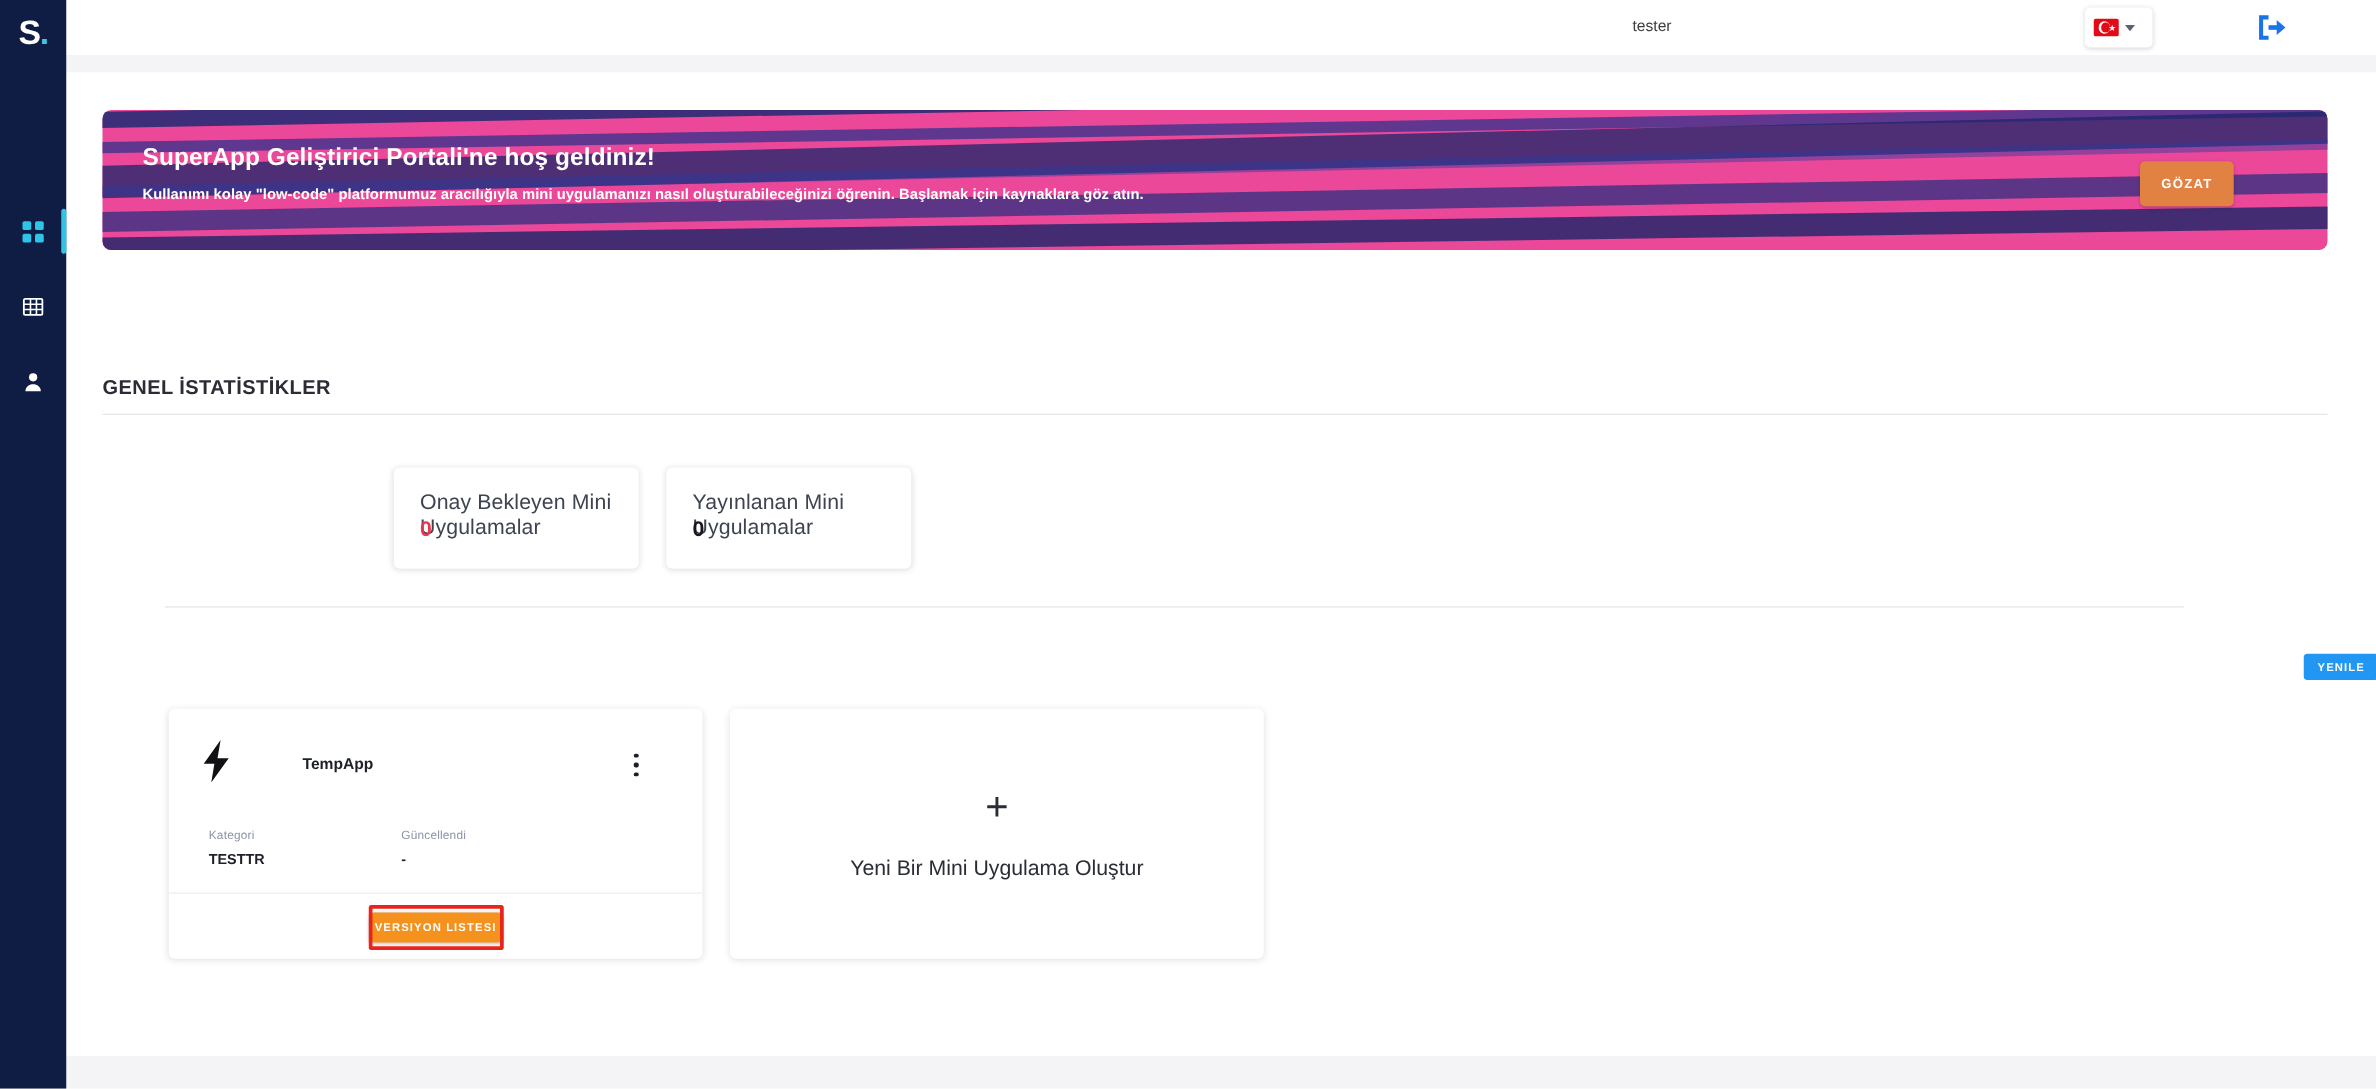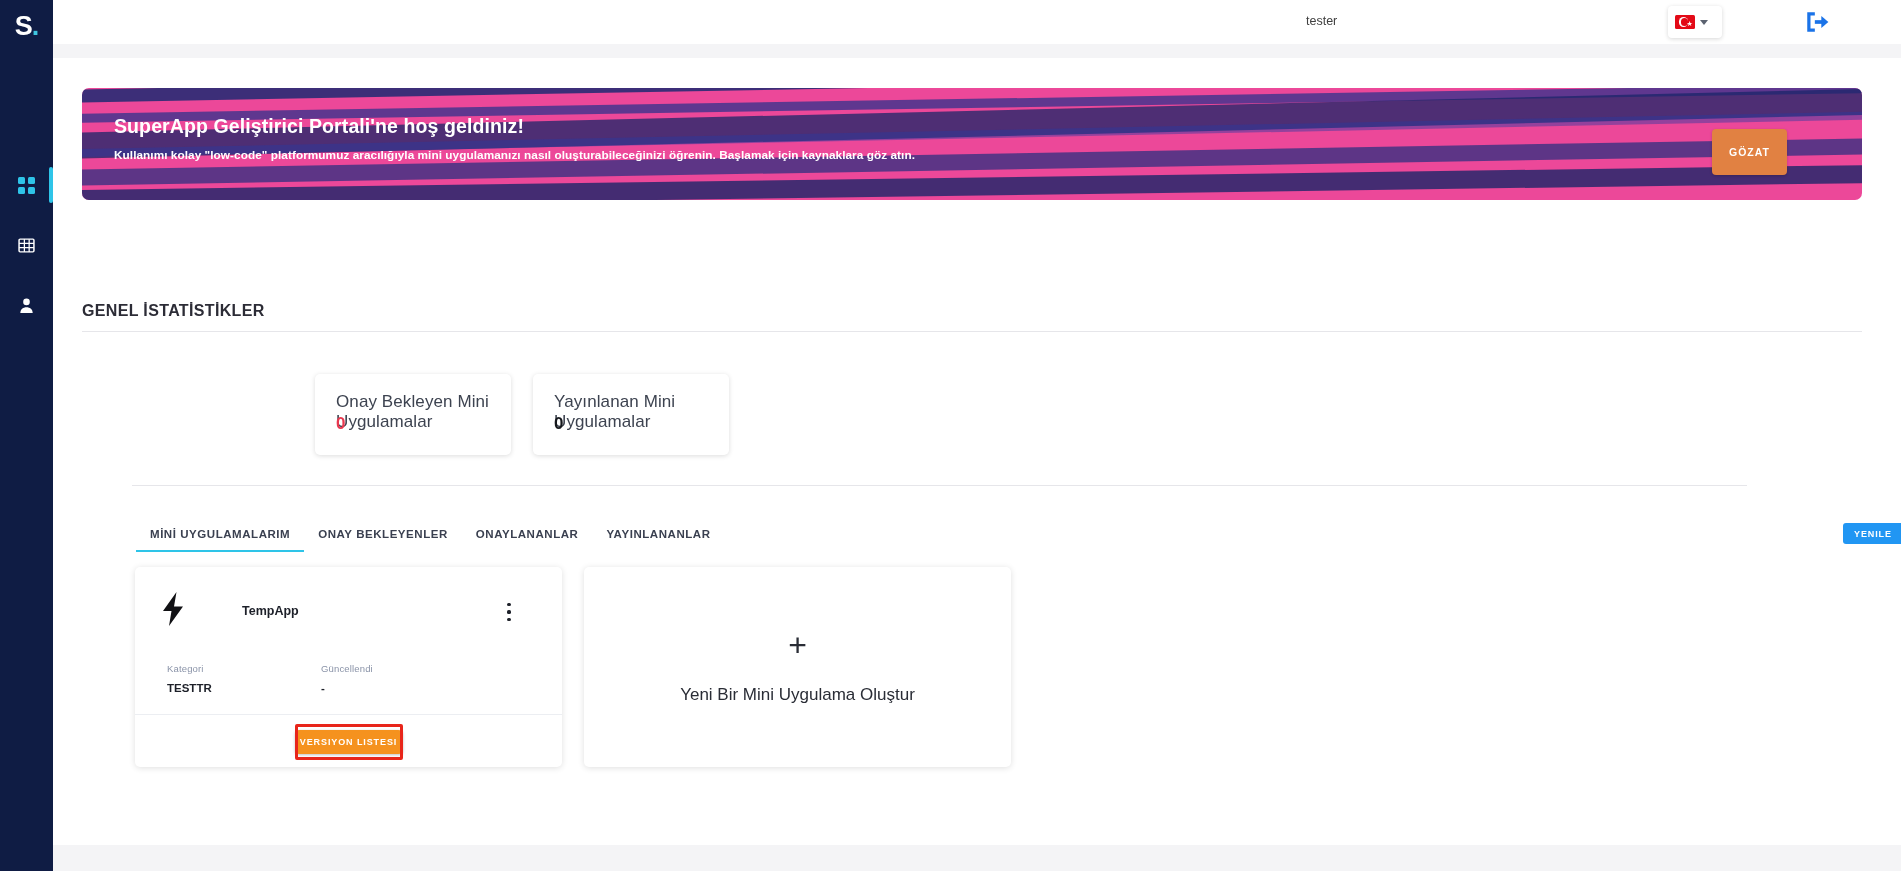--- a/index.html
+++ b/index.html
@@ -143,21 +143,21 @@
   }
   .banner-sub {
     position: absolute; left: 32px; top: 60px;
     color: #ffffff; font-size: 11.8px; font-weight: 700; letter-spacing: .05px;
     z-index: 3;
   }
   .banner-btn {
     position: absolute; right: 75px; top: 41px;
     background: #e18142; color: #ffffff;
     border: none; border-radius: 4px;
-    height: 46px; padding: 0 17px;
+    height: 36px; padding: 0 17px;
     font-size: 10.5px; font-weight: 700; letter-spacing: 1px;
     font-family: inherit; cursor: pointer;
     box-shadow: 0 1px 3px rgba(0,0,0,.2);
     z-index: 4;
   }
 
   
   .sec-title {
     position: absolute; left: 29px; top: 244px;
     font-size: 16px; font-weight: 700; color: #2c2c36; letter-spacing: .35px;
@@ -376,38 +376,20 @@
       <div class="stat-value red">0</div>
     </div>
 
     <div class="stat-card c2">
       <div class="stat-label">Yayınlanan Mini Uygulamalar</div>
       <div class="stat-value dark">0</div>
     </div>
 
     <div class="mid-divider"></div>
 
-    <nav class="tabs">
-      <div class="tab active">
-        <span>MİNİ UYGULAMALARIM</span>
-        <span class="underline"></span>
-      </div>
-      <div class="tab">
-        <span>ONAY BEKLEYENLER</span>
-        
-      </div>
-      <div class="tab">
-        <span>ONAYLANANLAR</span>
-        
-      </div>
-      <div class="tab">
-        <span>YAYINLANANLAR</span>
-        
-      </div>
-    </nav>
 
     <button class="btn-refresh">YENILE</button>
 
     <article class="card card-app">
       <svg class="app-bolt" viewBox="0 0 26 34">
         <path d="M16.5 0 L3 19 H11.5 L9 34 L23 14.5 H14 Z" fill="#111114"></path>
       </svg>
 
       <div class="app-name">TempApp</div>
 

